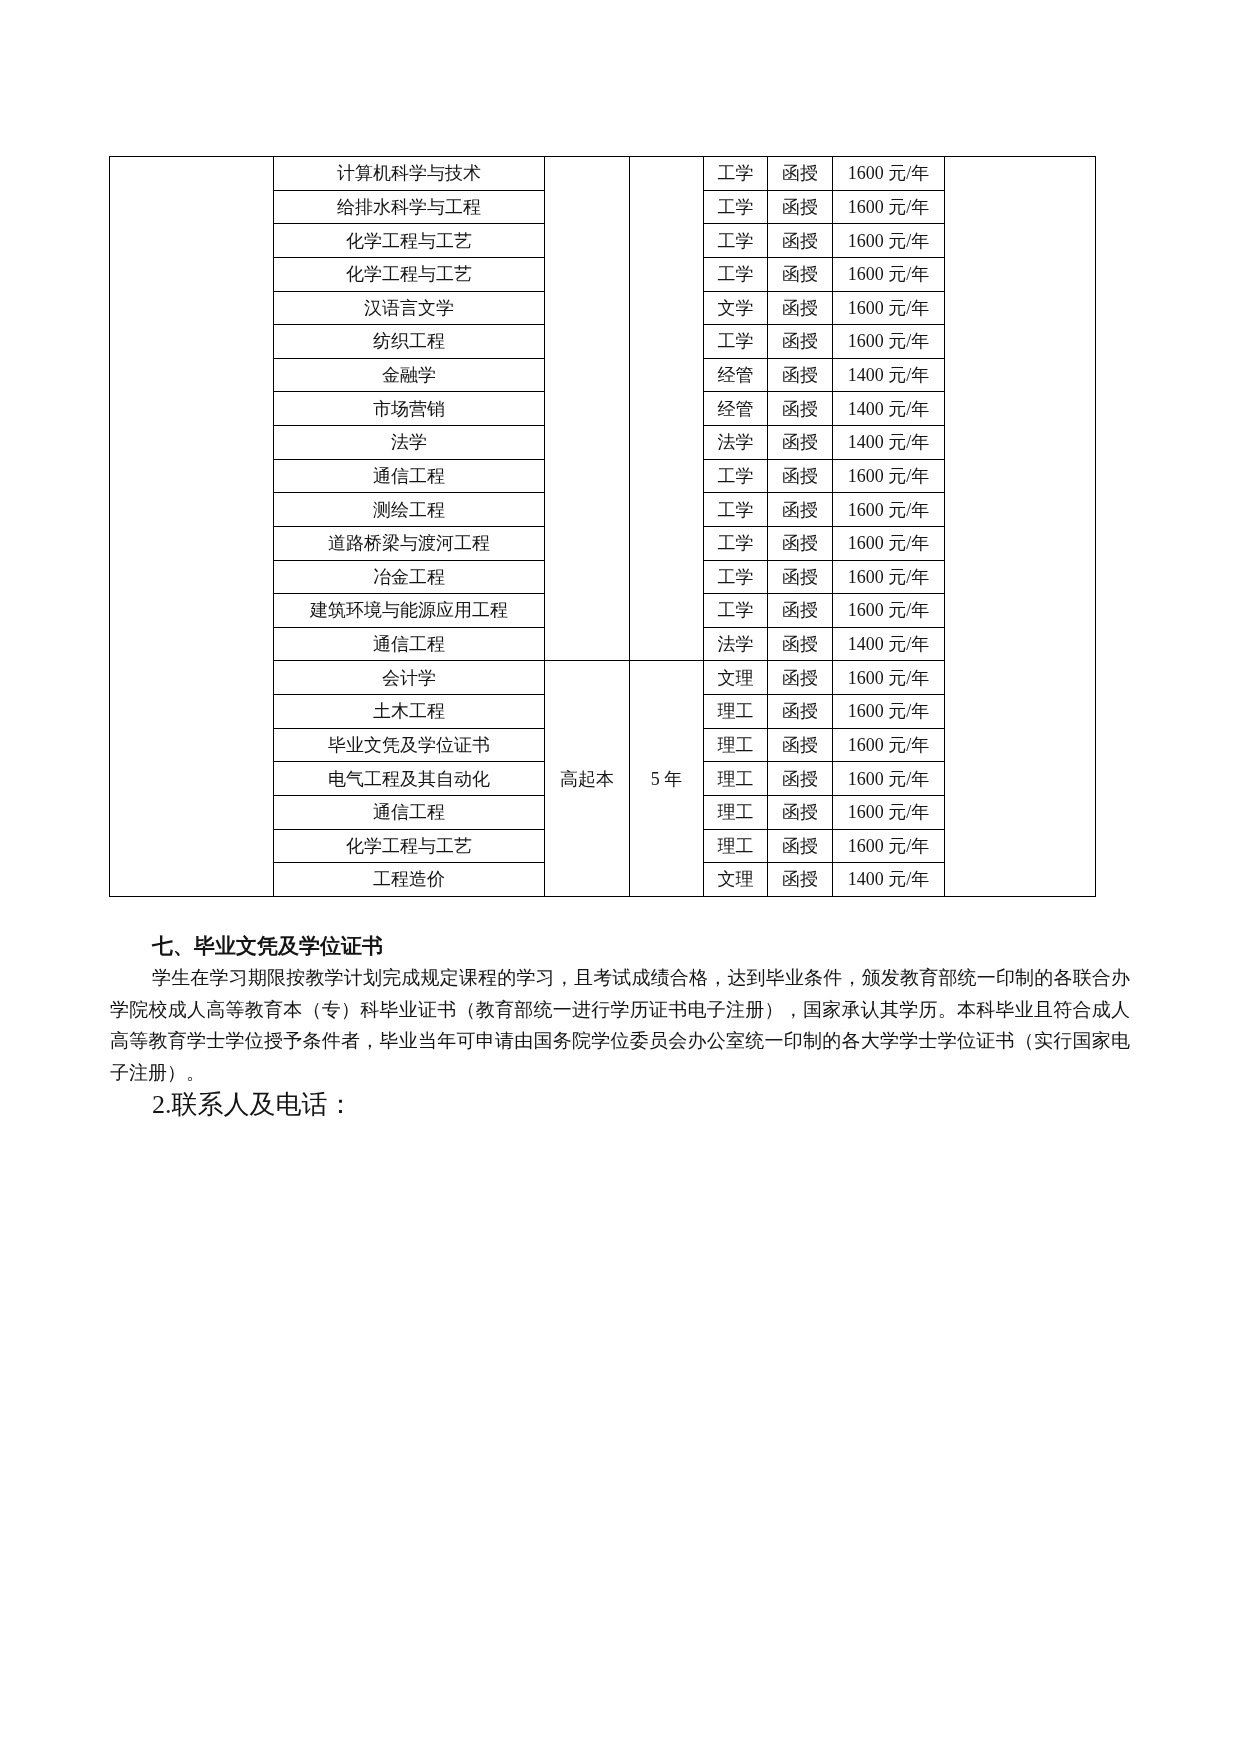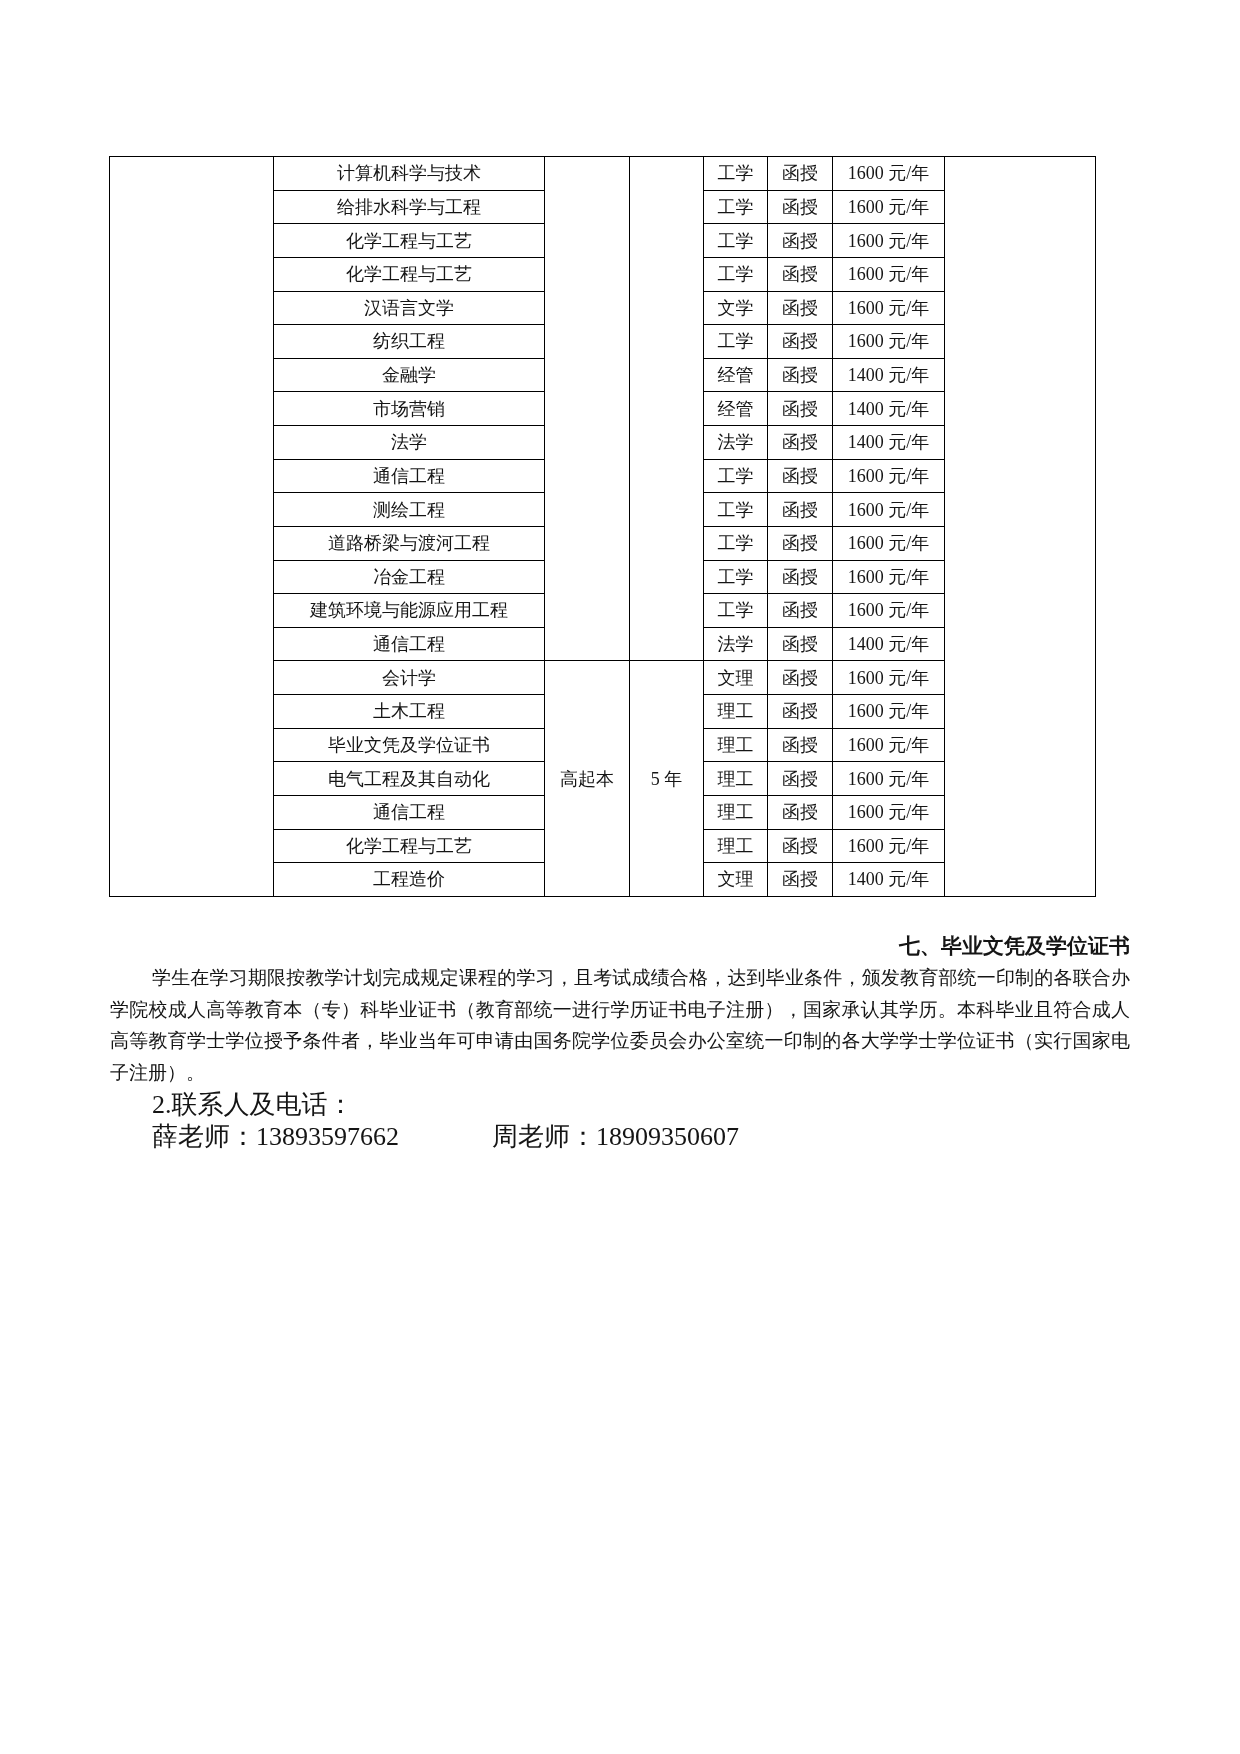--- a/index.html
+++ b/index.html
@@ -38,21 +38,20 @@
     left:110px;
     top:922px;
     width:1020px;
   }
   .sec-heading{
     font-size:21px;
     font-weight:bold;
     line-height:32px;
     margin:0 0 0 42px;
     padding:0;
-    text-align:right;
   }
   .sec-heading.mt{margin-top:36px;}
   .body-par{
     font-size:19px;
     line-height:31.7px;
     margin:0;
     padding:0;
     text-align:justify;
     text-indent:42px;
   }
@@ -226,18 +225,15 @@
   <div class="content">
 
     <h3 class="sec-heading">七、毕业文凭及学位证书</h3>
 
     <p class="body-par">学生在学习期限按教学计划完成规定课程的学习，且考试成绩合格，达到毕业条件，颁发教育部统一印制的各联合办学院校成人高等教育本（专）科毕业证书（教育部统一进行学历证书电子注册），国家承认其学历。本科毕业且符合成人高等教育学士学位授予条件者，毕业当年可申请由国务院学位委员会办公室统一印制的各大学学士学位证书（实行国家电子注册）。</p>
 
 
 
     <p class="line-par">2.联系人及电话：</p>
 
-    <p class="line-par">
-      <span>薛老师：13893597662</span><span class="contact-zhou">周老师：18909350607</span>
-    </p>
 
   </div>
 </div>
 
 </body></html>

